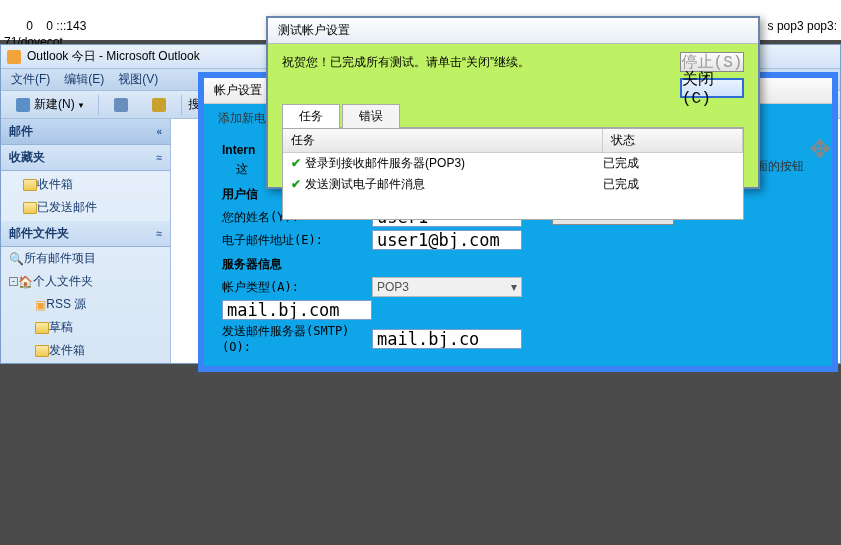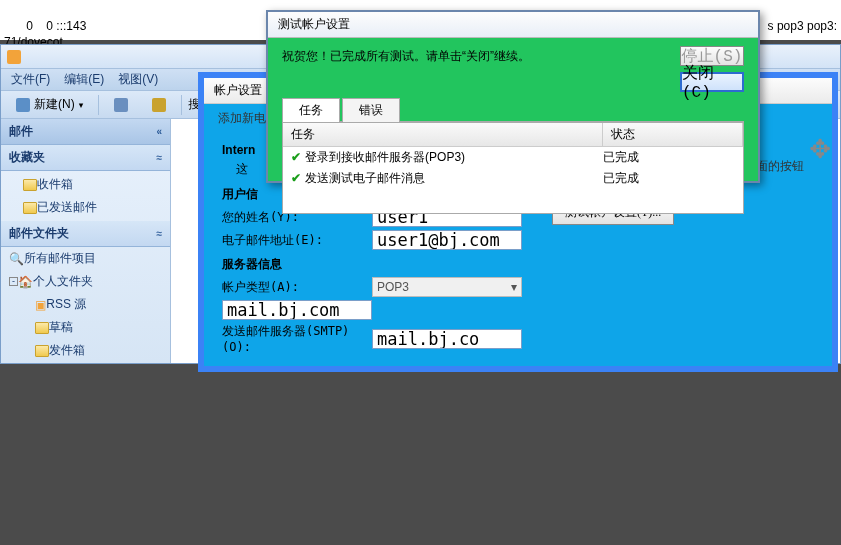--- a/index.html
+++ b/index.html
@@ -31,21 +31,21 @@
 .acct-sub{padding:6px 14px;color:#333}
 .acct-body{padding:10px 18px}
 .acct h4{font-size:12px;font-weight:bold;margin:6px 0 4px}
 .frow{display:flex;align-items:center;margin:3px 0}
 .flabel{width:150px;font-family:SimSun,monospace}
 .finput{width:150px;height:20px;border:1px solid #7a9ec9;background:#fff;font-family:monospace;font-size:17px;padding:1px 4px;color:#000}
 .fsel{width:150px;height:20px;border:1px solid #bcbcbc;background:#f0f0f0;font-family:monospace;font-size:11px;padding:1px 4px;color:#555;display:flex;justify-content:space-between;align-items:center}
 .rightcol{position:absolute;right:20px;top:80px;width:260px}
 .testbtn{display:inline-block;padding:3px 12px;border:1px solid #888;background:linear-gradient(#fdfdfd,#e3e3e3);font-family:SimSun;margin-top:10px}
 
-.testdlg{position:absolute;left:266px;top:10px;width:494px;height:173px;background:#22c55e;border:2px solid #6b86ac;box-shadow:3px 3px 8px rgba(0,0,0,.4)}
+.testdlg{position:absolute;left:266px;top:16px;width:494px;height:173px;background:#bef264;border:2px solid #6b86ac;box-shadow:3px 3px 8px rgba(0,0,0,.4)}
 .testdlg-title{background:linear-gradient(#fdfdfd,#e8eef7);padding:4px 10px;border-bottom:1px solid #bbb}
 .testdlg-body{padding:10px 14px;position:relative;height:calc(100% - 26px)}
 .msg{margin-bottom:10px}
 .dlgbtns{position:absolute;right:14px;top:8px;display:flex;flex-direction:column;gap:6px}
 .dbtn{width:64px;height:20px;border:1px solid #888;background:linear-gradient(#fdfdfd,#e3e3e3);font-size:16px;display:flex;align-items:center;justify-content:center;font-family:Liberation Mono, monospace}
 .dbtn.disabled{color:#999}
 .dbtn.primary{border:2px solid #2d6bd0;background:linear-gradient(#eaf3ff,#cfe2fb)}
 .tabs{display:flex;margin-top:32px;border-bottom:1px solid #aaa}
 .tab{padding:3px 16px;border:1px solid #aaa;border-bottom:none;background:#f4f4f4;margin-right:2px;position:relative;top:1px}
 .tab.active{background:#fff}
@@ -68,20 +68,21 @@
 <div class="term">
   <span>  0    0 :::143
 71/dovecot
  ~]# ifconfig</span>
   <span style="position:absolute;right:4px;top:18px">s pop3 pop3:</span>
 </div>
 
 <div class="outlook">
   <div class="outlook-titlebar">
     <div class="oicon"></div>
+    <span>Outlook 今日 - Microsoft Outlook</span>
   </div>
   <div class="menubar">
     <span>文件(F)</span>
     <span>编辑(E)</span>
     <span>视图(V)</span>
   </div>
   <div class="toolbar">
     <div class="tbtn">
       <div class="tbico"></div>
       <span>新建(N)</span>

